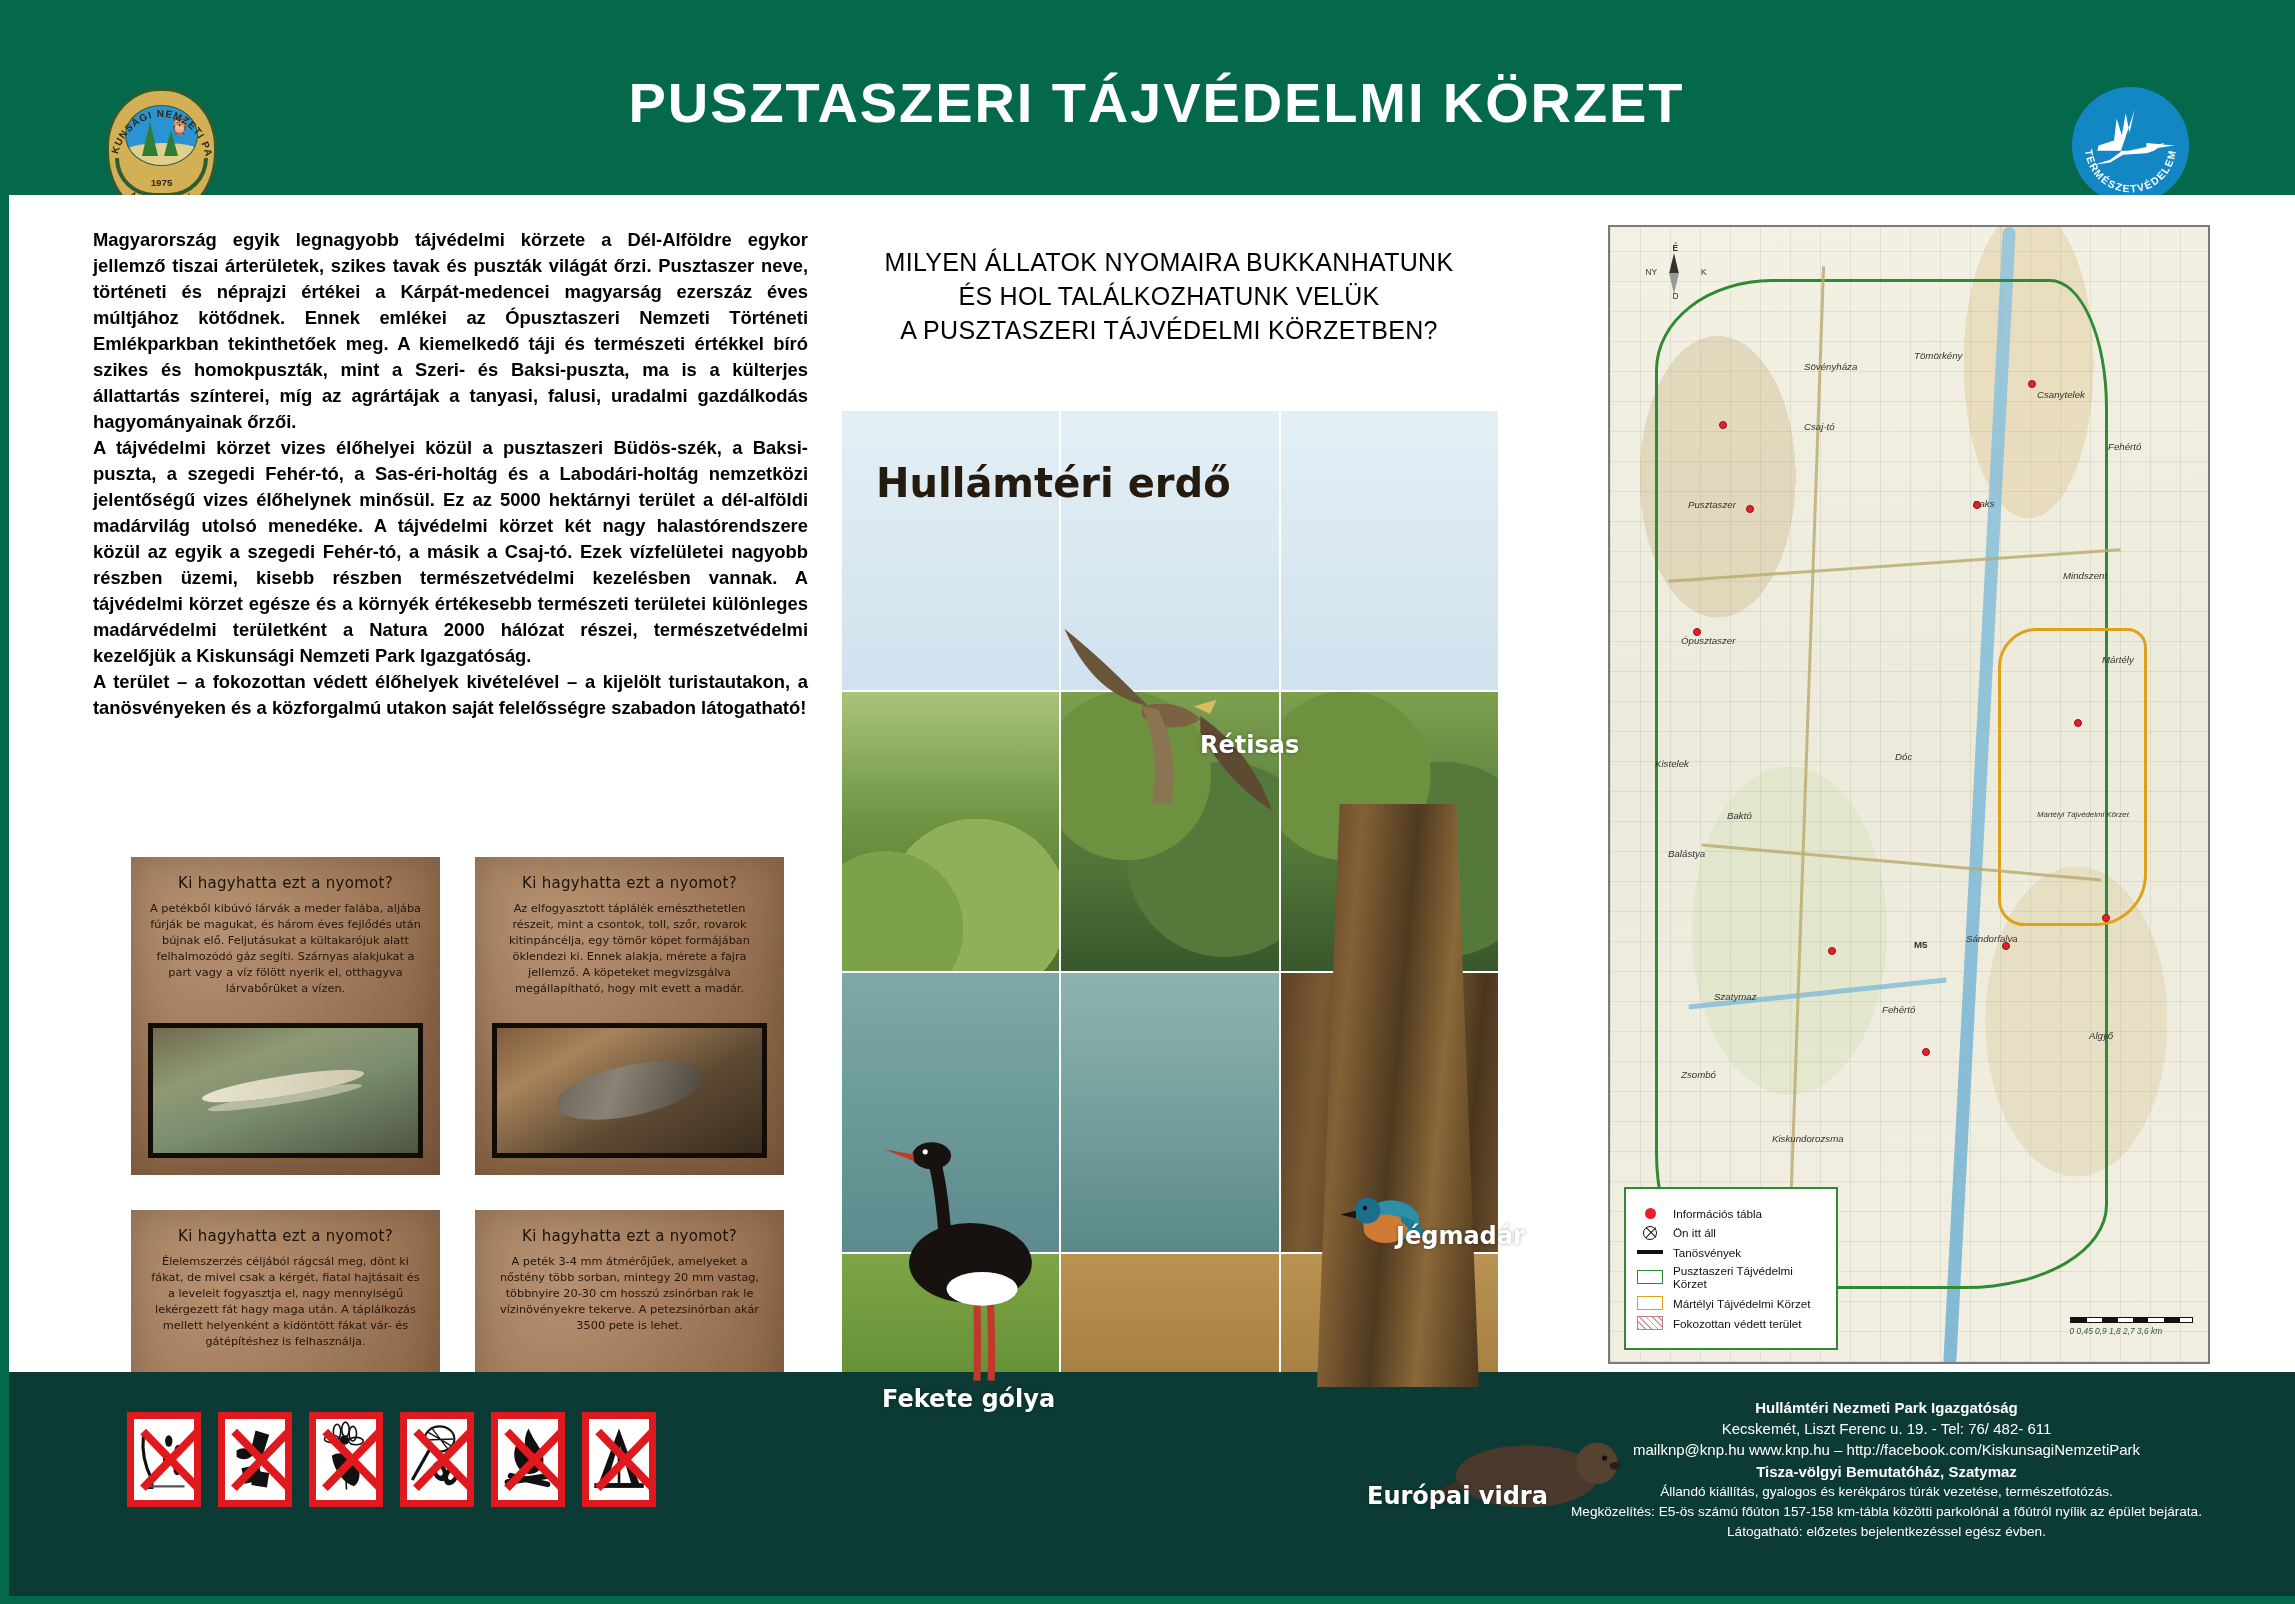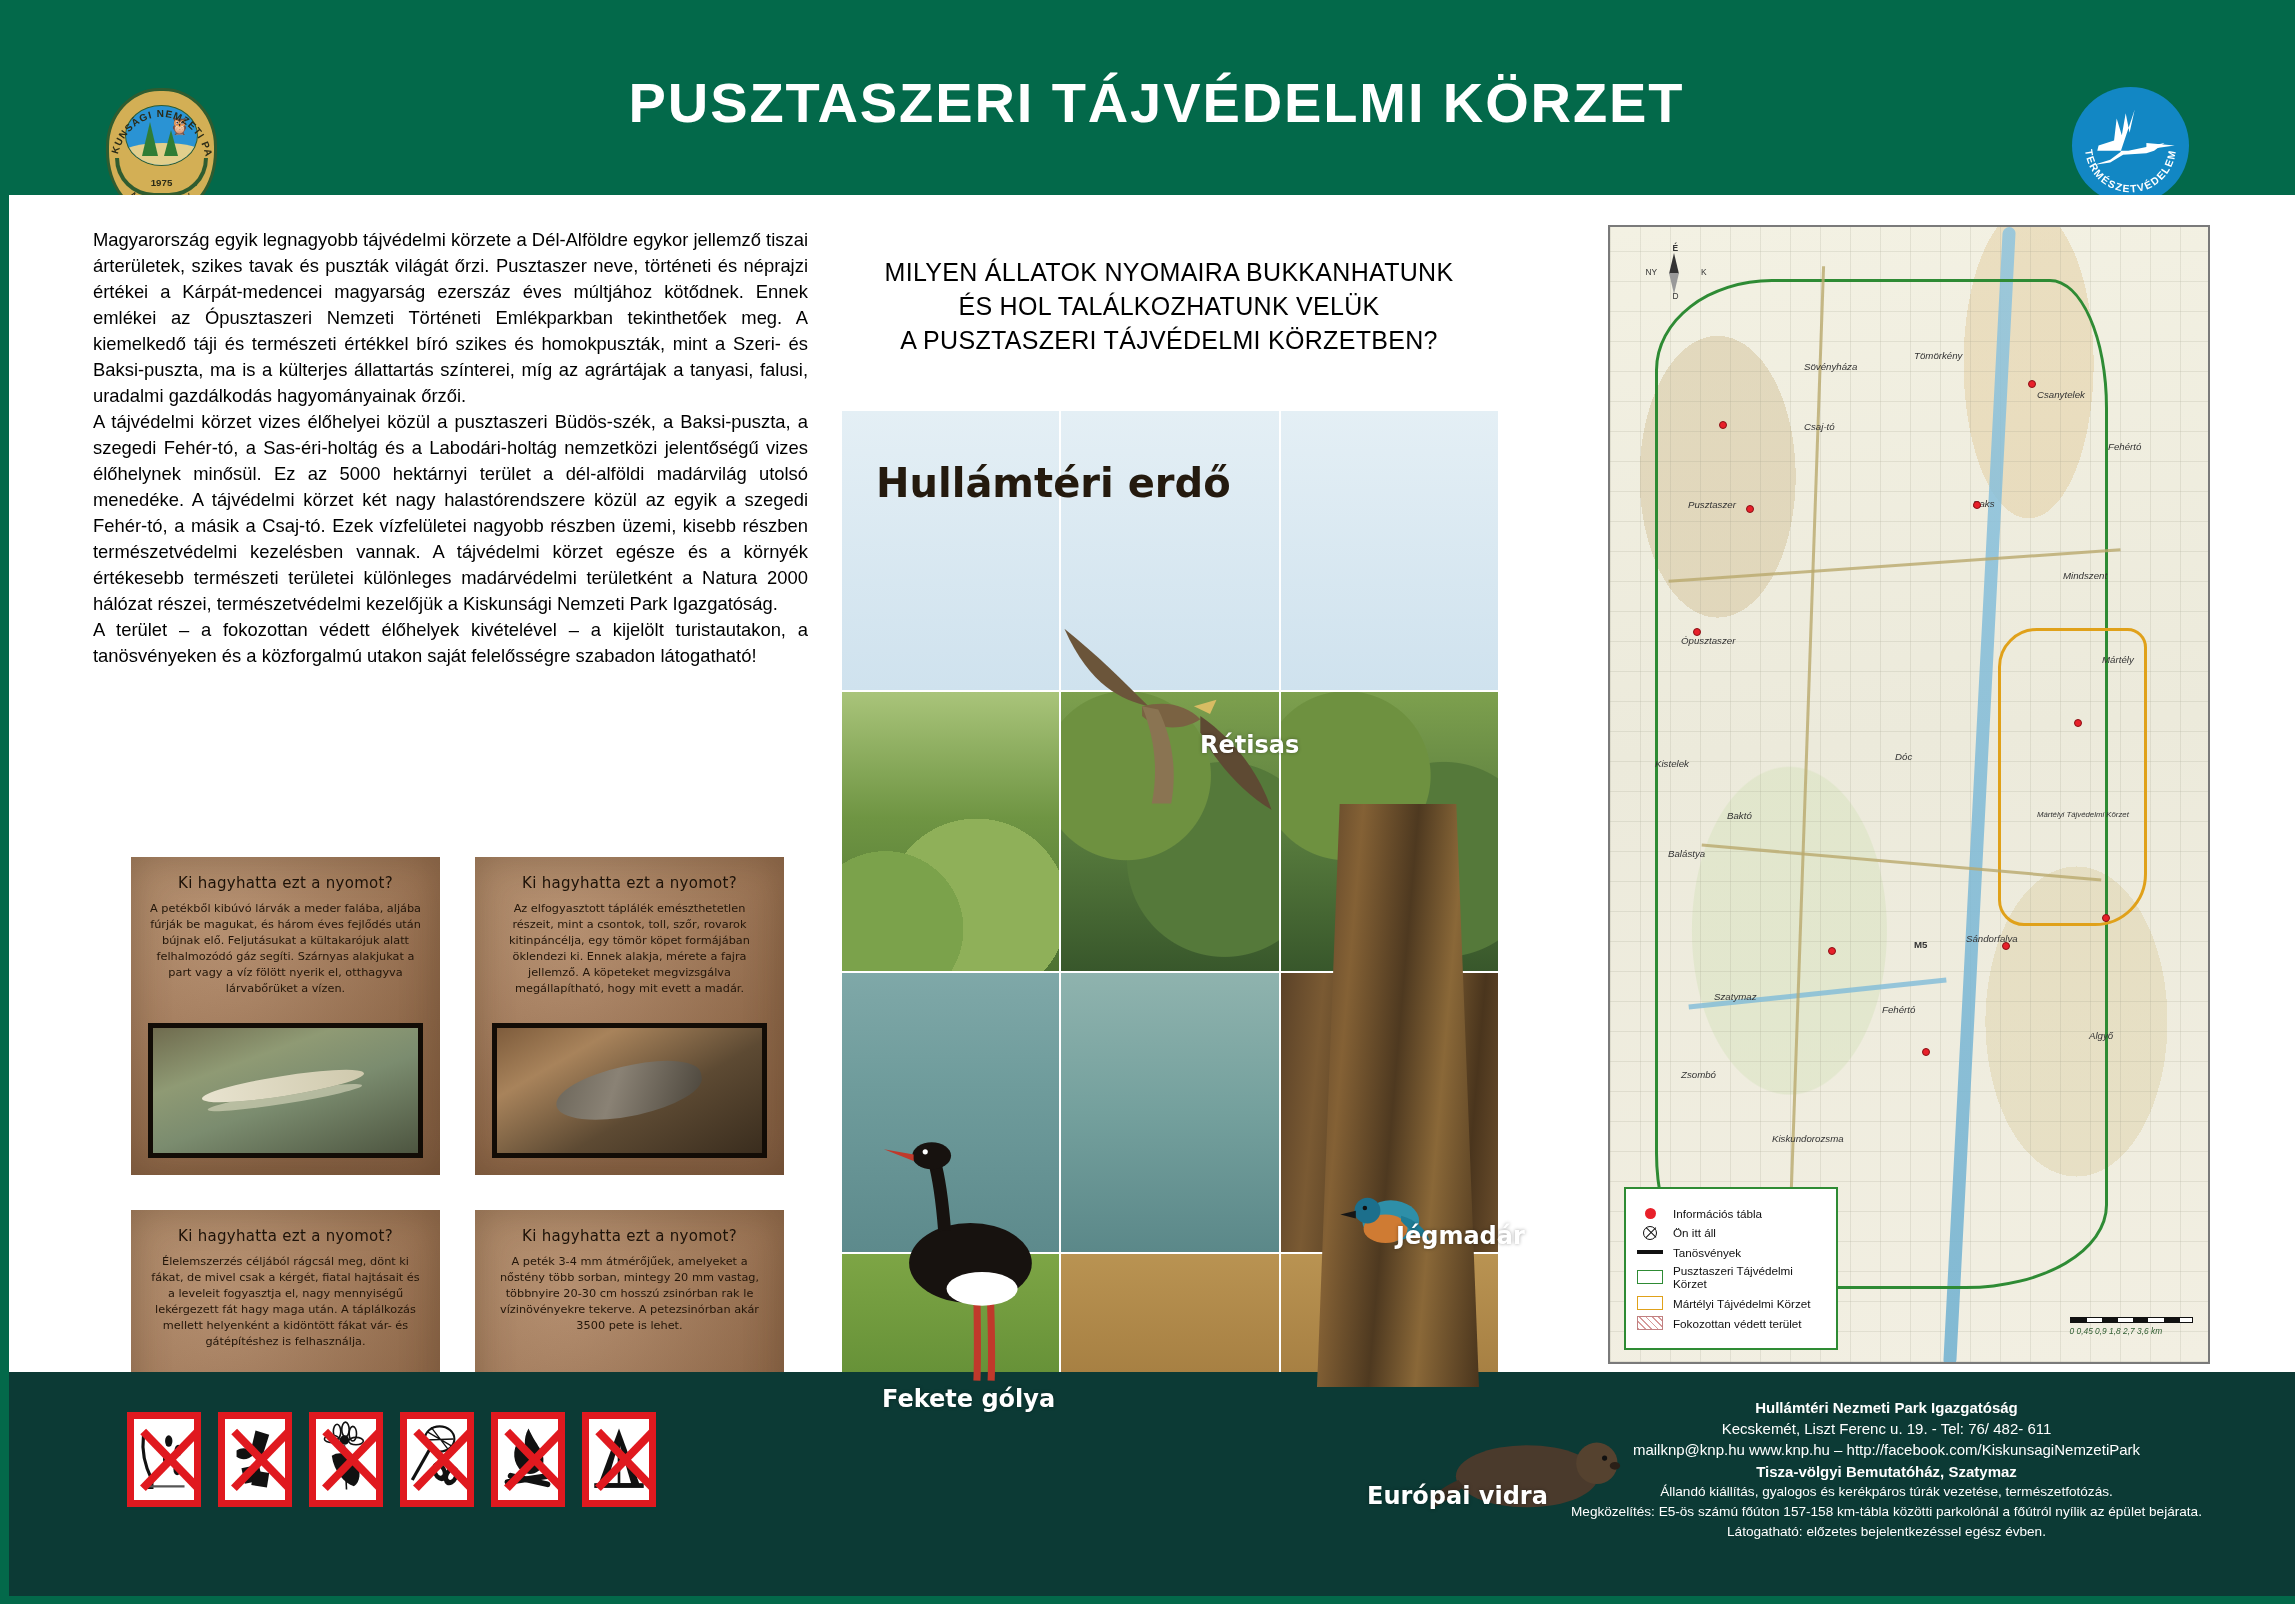--- a/index.html
+++ b/index.html
@@ -103,20 +103,21 @@
   .main {
     position: absolute; left: 0; top: 186px;
     width: 2295px; height: 1194px;
     background: #ffffff;
   }
 
   
   .left-col {
     position: absolute; left: 84px; top: 32px;
     width: 715px;
+    font-weight: bold;
   }
   .intro-text {
     font-size: 18.4px;
     line-height: 26px;
     text-align: justify;
     color: #000000;
     font-family: "Liberation Sans", sans-serif;
   }
   .intro-text p { margin-bottom: 0px; }
 
@@ -193,21 +194,20 @@
       radial-gradient(circle at 60% 32%, rgba(30,20,5,0.85) 0 3.2px, transparent 3.9px),
       radial-gradient(circle at 75% 55%, rgba(30,20,5,0.85) 0 3.2px, transparent 3.9px),
       radial-gradient(circle at 30% 68%, rgba(30,20,5,0.85) 0 3.2px, transparent 3.9px),
       radial-gradient(circle at 55% 75%, rgba(30,20,5,0.85) 0 3.2px, transparent 3.9px);
   }
 
   
   .center-col {
     position: absolute; left: 825px; top: 50px;
     width: 670px;
-    margin-top: 10px;
   }
   .center-heading {
     text-align: center;
     font-size: 25px;
     line-height: 34px;
     color: #000000;
     letter-spacing: 0.3px;
   }
   .illus {
     position: absolute; left: 831px; top: 214px;

